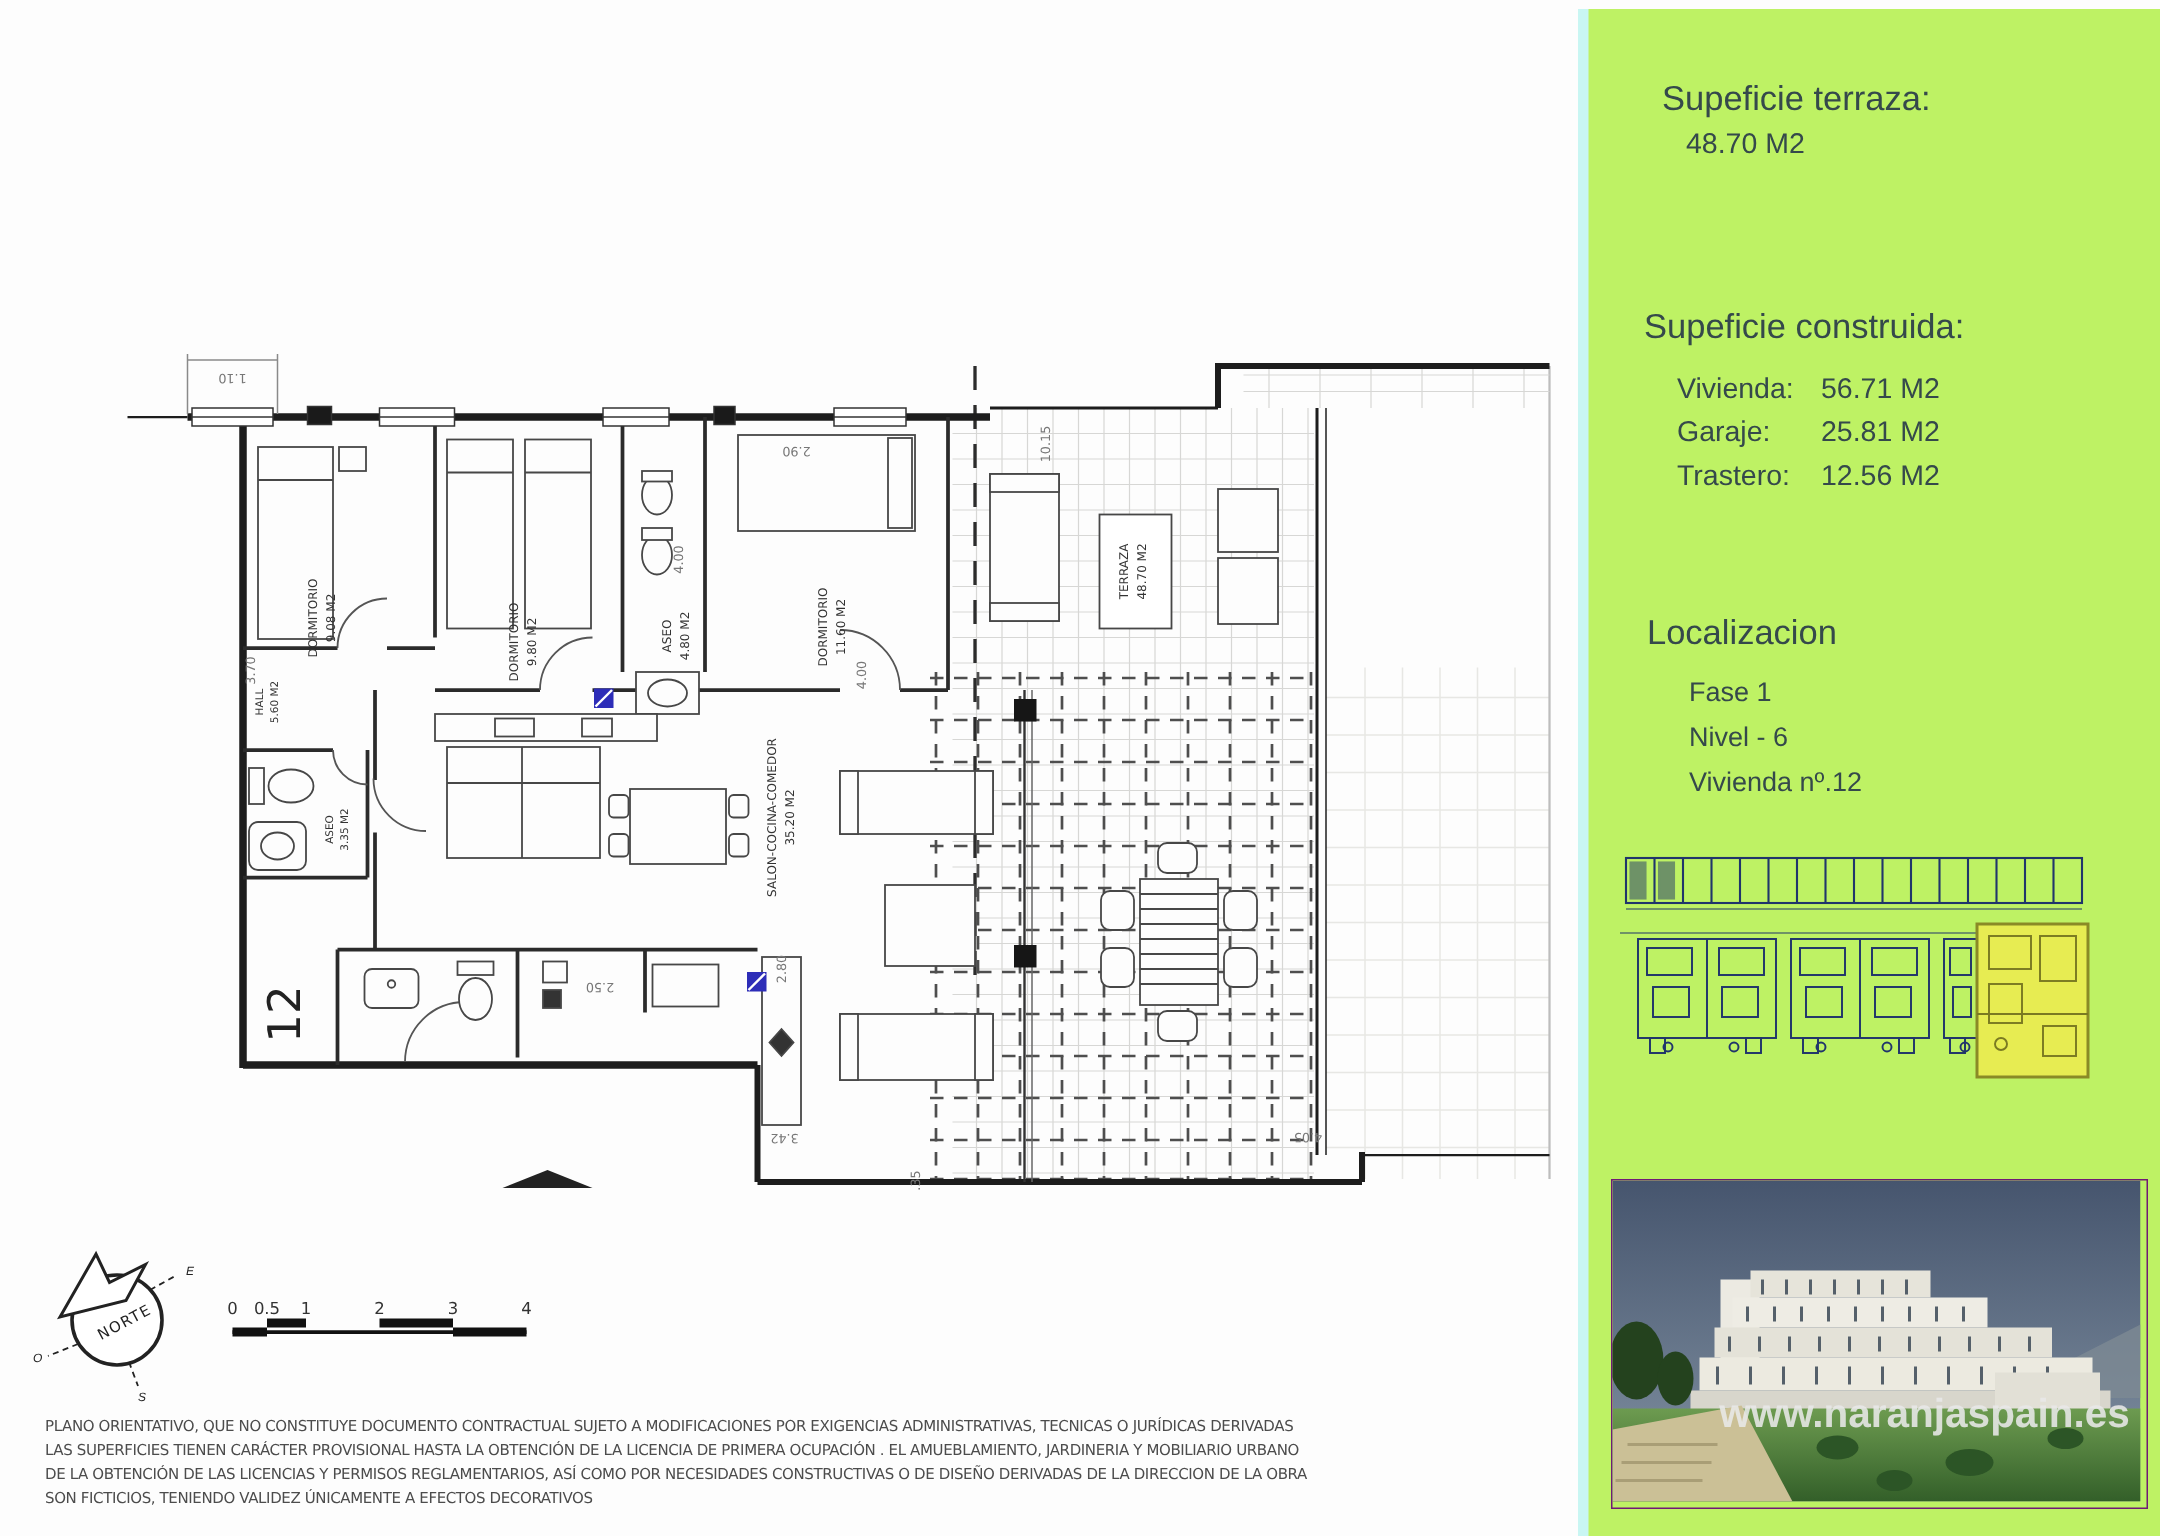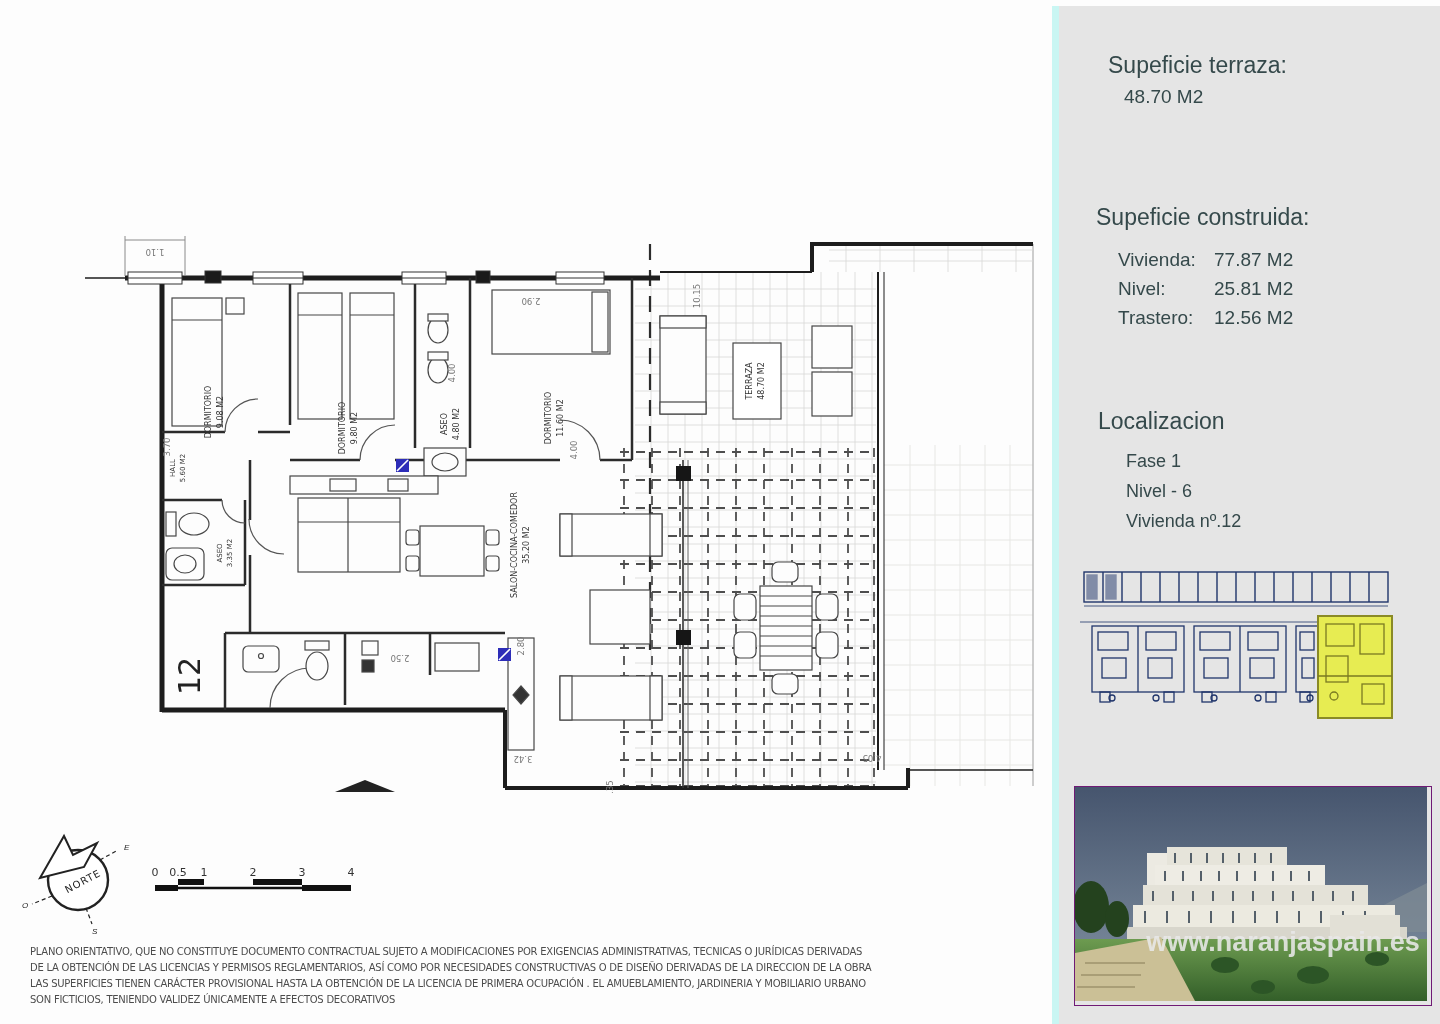--- a/index.html
+++ b/index.html
@@ -9,21 +9,21 @@
 
   
   #planSvg{position:absolute;left:0;top:0}
   .disclaimer{position:absolute;left:30px;top:944px;width:700px;
       font-family:"DejaVu Sans",sans-serif;font-size:10px;letter-spacing:-0.25px;
       color:#4c4c4c;line-height:16px;text-transform:none}
   .disclaimer div{white-space:nowrap}
 
   
   .sidebar{position:absolute;left:1052px;top:6px;width:388px;height:1018px;
-      background:#e5e5e5;color:#35494b}
+      background:#bef264;color:#35494b}
   .sb-edge{position:absolute;left:0;top:0;width:7px;height:100%;background:#c9f6f3}
   .sb-title{position:absolute;font-size:23px;font-weight:400;white-space:nowrap}
   .sb-val{position:absolute;font-size:19px;white-space:nowrap}
   .sb-rows{position:absolute;left:66px;top:236px;font-size:19px}
   .sb-row{display:flex;height:29px;align-items:flex-end}
   .sb-row .lab{width:96px}
   .sb-loc{position:absolute;left:74px;top:440px;font-size:18px;line-height:30px}
   .siteplan{position:absolute;left:26px;top:560px}
   .photo{position:absolute;left:22px;top:780px;width:356px;height:218px;
       border:1px solid #701a75}
@@ -280,39 +280,39 @@
       <line x1="0" y1="20" x2="196" y2="20" stroke="#111" stroke-width="2.5"></line>
       <rect x="0" y="17" width="23" height="6" fill="#111"></rect>
       <rect x="23" y="11" width="26" height="6" fill="#111"></rect>
       <rect x="98" y="11" width="49" height="6" fill="#111"></rect>
       <rect x="147" y="17" width="49" height="6" fill="#111"></rect>
     </g>
   </svg>
 
   <div class="disclaimer">
     <div>PLANO ORIENTATIVO, QUE NO CONSTITUYE DOCUMENTO CONTRACTUAL SUJETO A MODIFICACIONES POR EXIGENCIAS ADMINISTRATIVAS, TECNICAS O JURÍDICAS DERIVADAS</div>
+    <div>LAS SUPERFICIES TIENEN CARÁCTER PROVISIONAL HASTA LA OBTENCIÓN DE LA LICENCIA DE PRIMERA OCUPACIÓN . EL AMUEBLAMIENTO, JARDINERIA Y MOBILIARIO URBANO</div>
     <div>DE LA OBTENCIÓN DE LAS LICENCIAS Y PERMISOS REGLAMENTARIOS, ASÍ COMO POR NECESIDADES CONSTRUCTIVAS  O DE DISEÑO DERIVADAS DE LA DIRECCION DE LA OBRA</div>
-    <div>LAS SUPERFICIES TIENEN CARÁCTER PROVISIONAL HASTA LA OBTENCIÓN DE LA LICENCIA DE PRIMERA OCUPACIÓN . EL AMUEBLAMIENTO, JARDINERIA Y MOBILIARIO URBANO</div>
     <div>SON FICTICIOS, TENIENDO VALIDEZ ÚNICAMENTE  A EFECTOS DECORATIVOS</div>
   </div>
 
   <div class="sidebar">
     <div class="sb-edge"></div>
 
     <div class="sb-title" style="left:56px;top:46px">Supeficie terraza:</div>
     <div class="sb-val" style="left:72px;top:80px">48.70 M2</div>
 
     <div class="sb-title" style="left:44px;top:198px">Supeficie construida:</div>
     <div class="sb-rows">
       <div class="sb-row">
         <span class="lab">Vivienda:</span>
-        <span>77.87 M2</span>
+        <span>56.71 M2</span>
       </div>
       <div class="sb-row">
-        <span class="lab">Nivel:</span>
+        <span class="lab">Garaje:</span>
         <span>25.81 M2</span>
       </div>
       <div class="sb-row">
         <span class="lab">Trastero:</span>
         <span>12.56 M2</span>
       </div>
     </div>
 
     <div class="sb-title" style="left:46px;top:402px">Localizacion</div>
     <div class="sb-loc">

